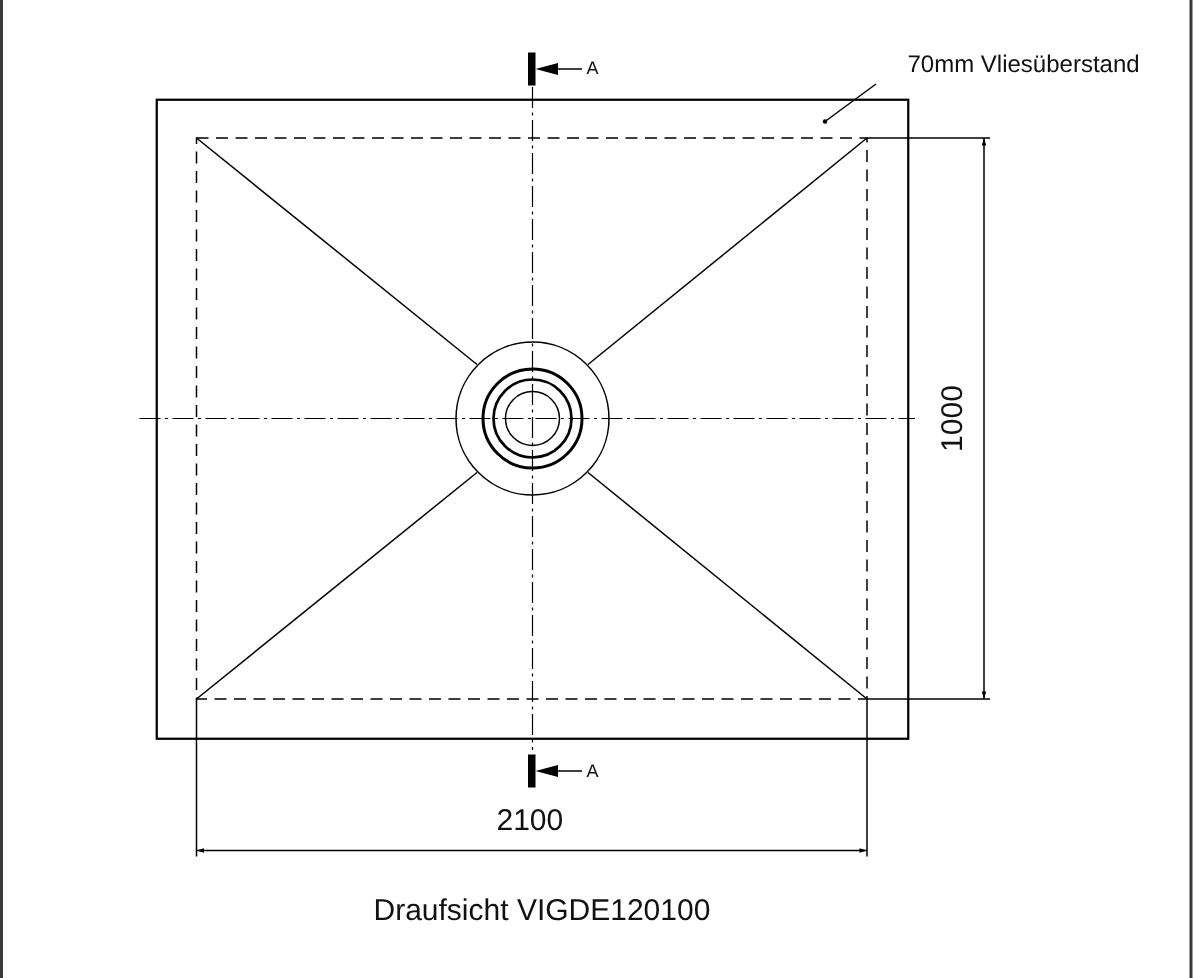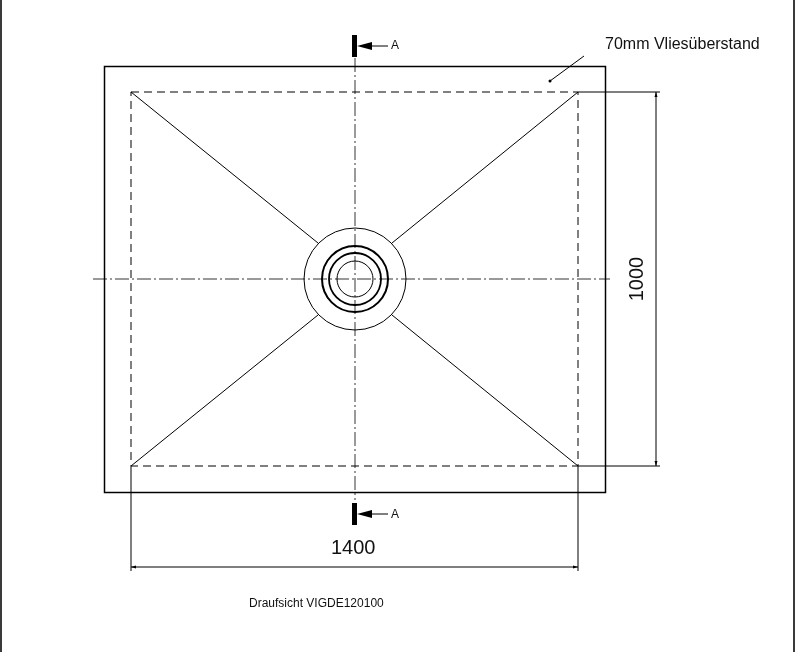--- a/index.html
+++ b/index.html
@@ -6,21 +6,21 @@
   body { width: 795px; height: 652px; position: relative; overflow: hidden; font-family: "Liberation Sans", sans-serif; }
   .frame-left { position: absolute; left: 0; top: 0; width: 2px; height: 652px; background: #3a3a3a; }
   .frame-right { position: absolute; right: 0; top: 0; width: 2px; height: 652px; background: #3a3a3a; }
   svg { position: absolute; left: 0; top: 0; }
   .lbl { position: absolute; color: #111; white-space: nowrap; }
   .section-a-top { left: 391px; top: 38px; font-size: 12px; }
   .section-a-bot { left: 391px; top: 507px; font-size: 12px; }
   .note { left: 586px; top: 35px; font-size: 16px; margin-left: 19px; }
   .dim-w { left: 331px; top: 536px; font-size: 20px; }
   .dim-h { left: 636px; top: 279px; font-size: 20px; transform: translate(-50%, -50%) rotate(-90deg); transform-origin: center; }
-  .caption { left: 249px; top: 596px; font-size: 12px; }
+  .caption { left: 249px; top: 596px; font-size: 20px; }
 </style>
 </head>
 <body>
 
 <div class="frame-left"></div>
 <div class="frame-right"></div>
 
 <svg width="795" height="652" viewBox="0 0 795 652">
   <defs>
     <marker id="arr" viewBox="0 0 10 10" refX="10" refY="5" markerWidth="12" markerHeight="5" orient="auto-start-reverse" markerUnits="userSpaceOnUse">
@@ -76,15 +76,15 @@
   <g stroke="#000" stroke-width="1">
     <line x1="131" y1="466" x2="131" y2="571"></line>
     <line x1="578" y1="466" x2="578" y2="571"></line>
     <line x1="131" y1="567" x2="578" y2="567" marker-start="url(#arr)" marker-end="url(#arr)"></line>
   </g>
 </svg>
 
 <div class="lbl section-a-top">A</div>
 <div class="lbl section-a-bot">A</div>
 <div class="lbl note">70mm Vliesüberstand</div>
-<div class="lbl dim-w">1400</div>
+<div class="lbl dim-w">2100</div>
 <div class="lbl dim-h">1000</div>
 <div class="lbl caption">Draufsicht VIGDE120100</div>
 
 </body></html>

